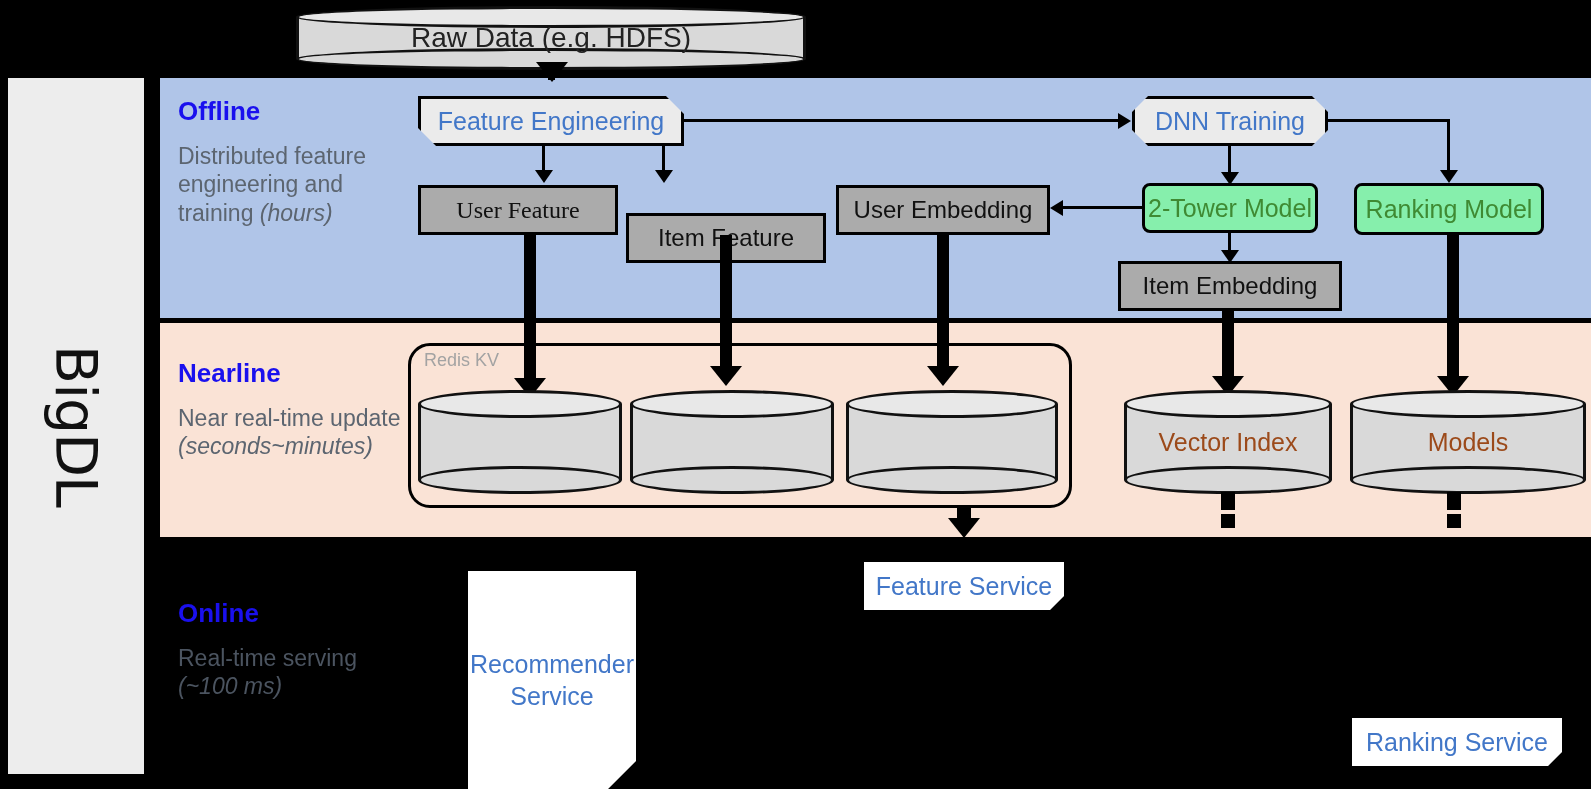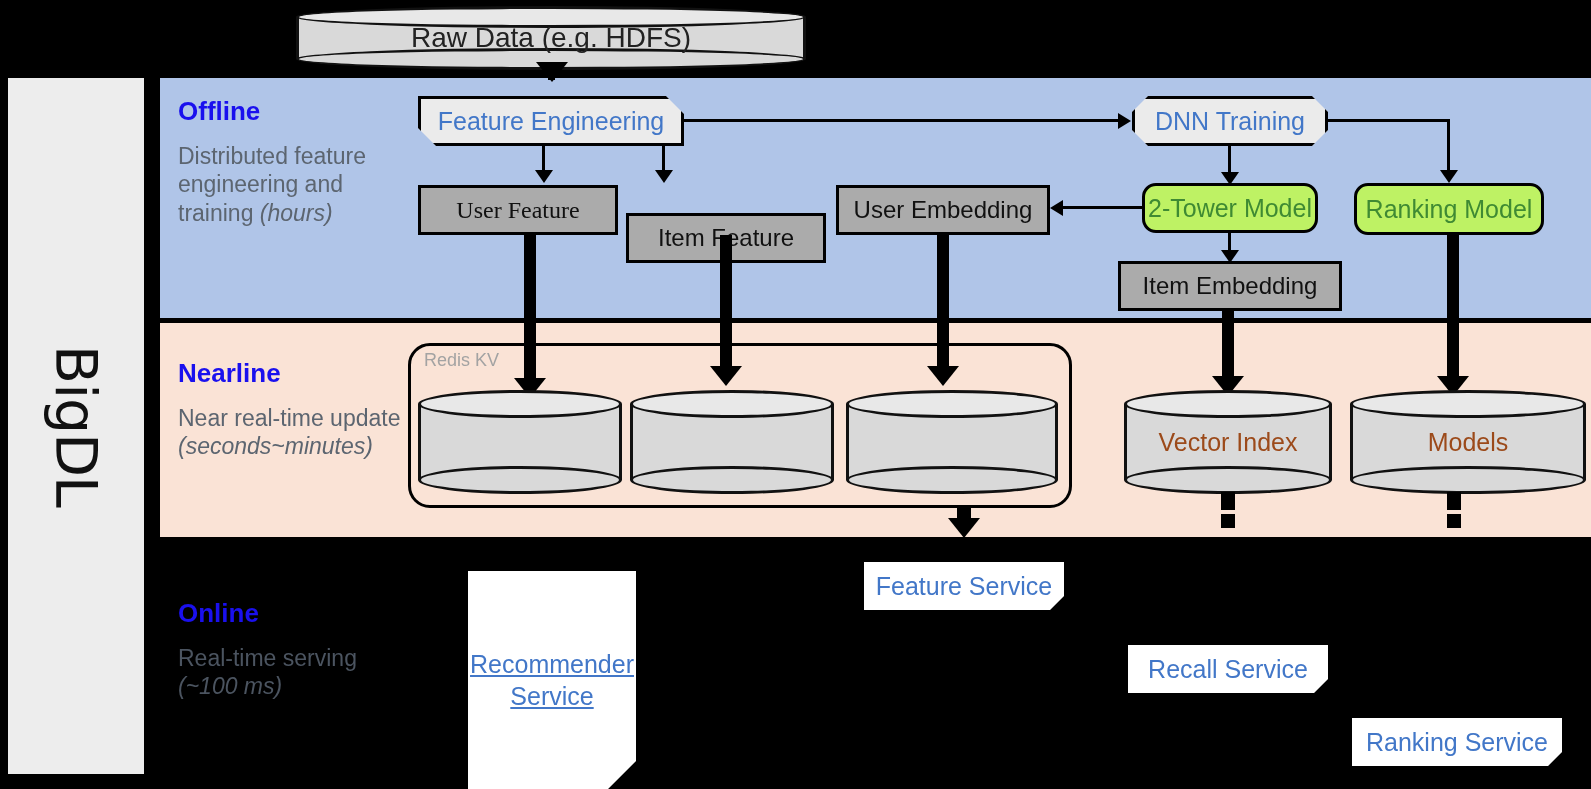--- a/index.html
+++ b/index.html
@@ -31,21 +31,21 @@
        justify-content:center;text-align:center;}
 
   .gray-box{background:#ababab;border:3px solid #000;color:#111;font-size:24px;}
 
   
   .flag-box{background:#ebebeb;border:3px solid #000;font-size:25px;color:#4277c8;}
   .flag-fe{clip-path:polygon(0 0, calc(100% - 18px) 0, 100% 18px, 100% 100%, 18px 100%, 0 calc(100% - 18px));}
   .flag-dnn{clip-path:polygon(16px 0, calc(100% - 16px) 0, 100% 16px, 100% calc(100% - 16px),
             calc(100% - 16px) 100%, 16px 100%, 0 calc(100% - 16px), 0 16px);}
 
-  .round-box{background:#bef264;border:3px solid #000;border-radius:14px;
+  .round-box{background:#86efac;border:3px solid #000;border-radius:8px;
              font-size:25px;color:#3f8a33;}
 
   
   .cyl{position:absolute;}
   .cyl .body{position:absolute;left:0;right:0;top:14px;bottom:14px;
              background:#d9d9d9;border-left:3px solid #111;border-right:3px solid #111;}
   .cyl .top{position:absolute;left:0;right:0;top:0;height:28px;border-radius:50%;
             background:#e8e8e8;border:3px solid #111;box-sizing:border-box;}
   .cyl .bot{position:absolute;left:0;right:0;bottom:0;height:28px;border-radius:50%;
             background:#d9d9d9;border:3px solid #111;box-sizing:border-box;}
@@ -218,35 +218,31 @@
   <div class="sq" style="left:1221px;top:492px;width:14px;height:18px;"></div>
   <div class="sq" style="left:1221px;top:514px;width:14px;height:14px;"></div>
 
   <div class="sq" style="left:1447px;top:492px;width:14px;height:18px;"></div>
   <div class="sq" style="left:1447px;top:514px;width:14px;height:14px;"></div>
 
   <div class="band-title" id="online-title" style="left:178px;top:598px;">Online</div>
   <div class="band-sub" id="online-sub" style="left:178px;top:644px;width:220px;"><span>Real-time serving </span><i>(~100 ms)</i></div>
 
   <div class="doc" id="recommender">
-    <div style="padding:0 6px;text-decoration:underline;">
+    <div style="padding:0 6px;">
       <div>Recommender</div>
       <div>Service</div>
     </div>
     <div class="fold"></div>
   </div>
 
   <div class="doc" style="left:864px;top:562px;width:200px;height:48px;">
     <span>Feature Service</span>
     <div class="fold"></div>
   </div>
 
-  <div class="doc" style="left:1128px;top:645px;width:200px;height:48px;">
-    <span>Recall Service</span>
-    <div class="fold"></div>
-  </div>
 
   <div class="doc" style="left:1352px;top:718px;width:210px;height:48px;">
     <span>Ranking Service</span>
     <div class="fold"></div>
   </div>
 
 </div>
 
 </body></html>

